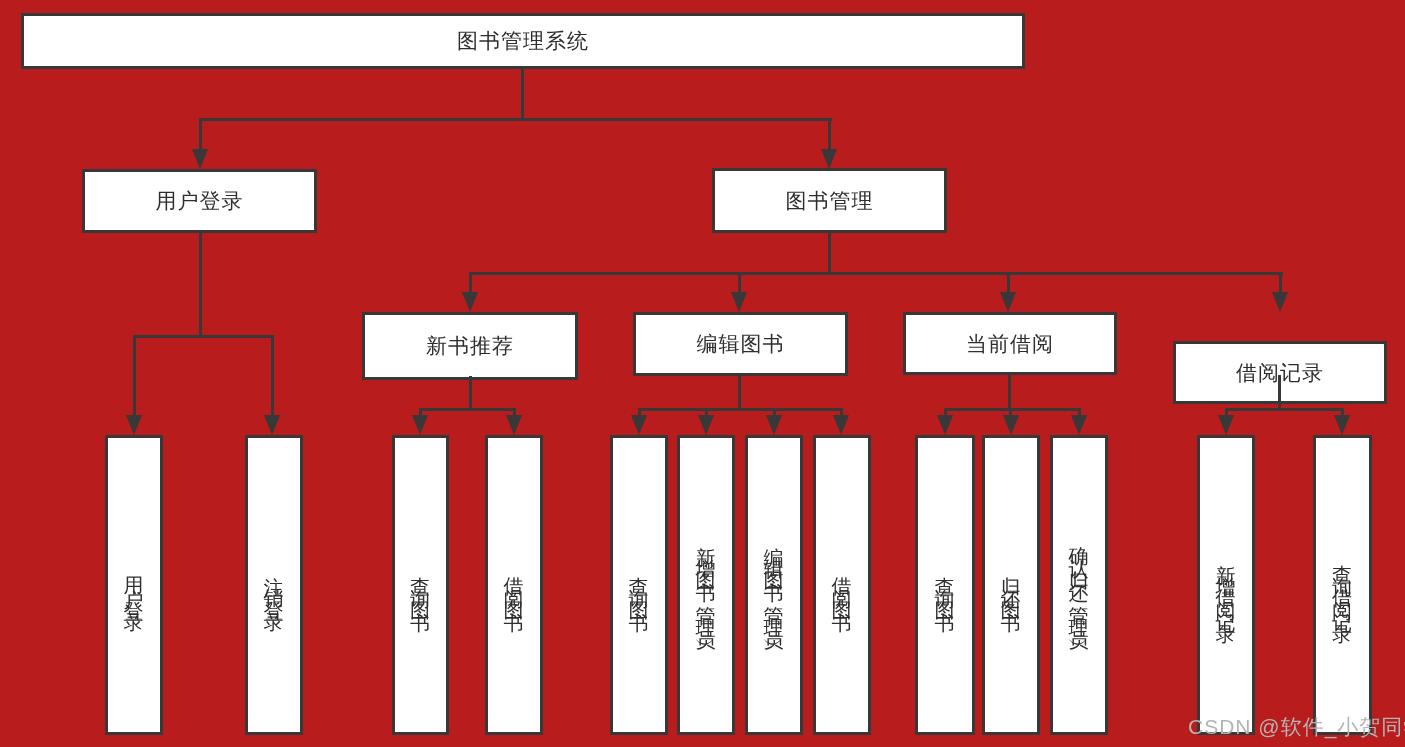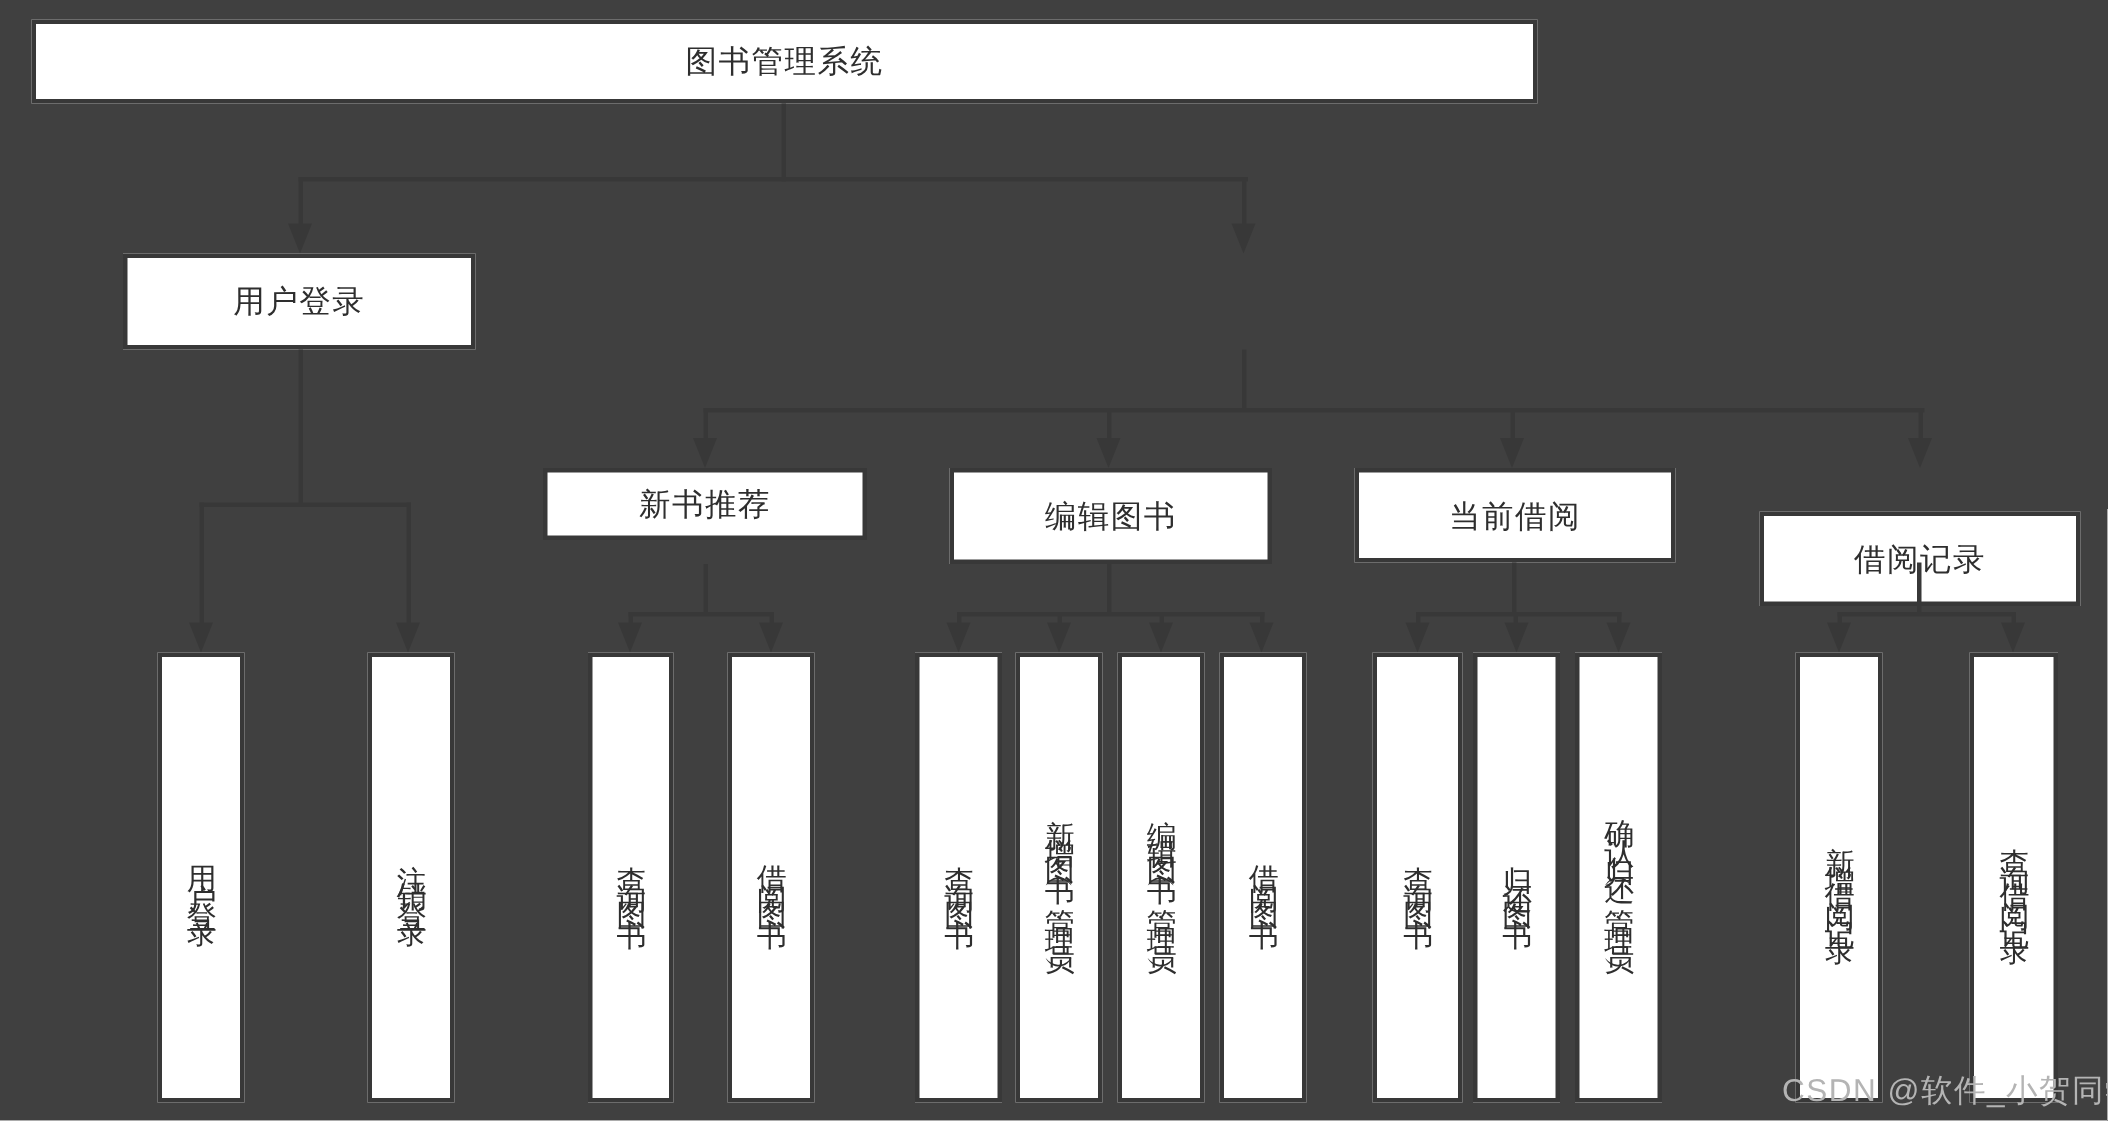--- a/index.html
+++ b/index.html
@@ -1,17 +1,17 @@
 <!DOCTYPE html>
 <html><head>
 <meta charset="utf-8">
 <style>
   html,body{margin:0;padding:0;background:#fff;}
   #canvas{
-    position:relative;width:1405px;height:747px;background:#404040;
+    position:relative;width:1405px;height:747px;background:#b91c1c;
     font-family:"Liberation Sans","DejaVu Sans",sans-serif;color:#2e2e2e;overflow:hidden;
   }
   .box{
     position:absolute;box-sizing:border-box;border:3px solid #383838;background:#ffffff;
     display:flex;align-items:center;justify-content:center;
     font-size:21px;letter-spacing:1px;color:#2e2e2e;
   }
   .vbox{
     position:absolute;box-sizing:border-box;border:3px solid #383838;background:#ffffff;
     display:flex;align-items:center;justify-content:center;
@@ -43,40 +43,43 @@
   <div class="vline" style="left:521px;top:69px;width:3px;height:52px;"></div>
   <div class="hline" style="left:199px;top:118px;width:633px;height:3px;"></div>
   <div class="vline" style="left:199px;top:118px;width:3px;height:34px;"></div>
   <div class="vline" style="left:828px;top:118px;width:3px;height:34px;"></div>
   <div class="arrow" style="left:192px;top:149px;"></div>
   <div class="arrow" style="left:821px;top:149px;"></div>
 
   <div class="box" style="left:82px;top:169px;width:235px;height:64px;">
     <span>用户登录</span>
   </div>
+  <div class="box" style="left:712px;top:168px;width:235px;height:65px;">
+    <span>图书管理</span>
+  </div>
 
   <div class="vline" style="left:199px;top:233px;width:3px;height:104px;"></div>
   <div class="hline" style="left:133px;top:335px;width:141px;height:3px;"></div>
   <div class="vline" style="left:133px;top:335px;width:3px;height:84px;"></div>
   <div class="vline" style="left:271px;top:335px;width:3px;height:84px;"></div>
   <div class="arrow" style="left:126px;top:415px;"></div>
   <div class="arrow" style="left:264px;top:415px;"></div>
 
   <div class="vline" style="left:828px;top:233px;width:3px;height:41px;"></div>
   <div class="hline" style="left:469px;top:272px;width:814px;height:3px;"></div>
   <div class="vline" style="left:469px;top:272px;width:3px;height:24px;"></div>
   <div class="vline" style="left:738px;top:272px;width:3px;height:24px;"></div>
   <div class="vline" style="left:1007px;top:272px;width:3px;height:24px;"></div>
   <div class="vline" style="left:1279px;top:272px;width:3px;height:24px;"></div>
   <div class="arrow" style="left:462px;top:292px;"></div>
   <div class="arrow" style="left:731px;top:292px;"></div>
   <div class="arrow" style="left:1000px;top:292px;"></div>
   <div class="arrow" style="left:1272px;top:292px;"></div>
 
-  <div class="box" style="left:362px;top:312px;width:216px;height:48px;">
+  <div class="box" style="left:362px;top:312px;width:216px;height:68px;">
     <span>新书推荐</span>
   </div>
   <div class="box" style="left:633px;top:312px;width:215px;height:64px;">
     <span>编辑图书</span>
   </div>
   <div class="box" style="left:903px;top:312px;width:214px;height:63px;justify-content:center;">
     <span>当前借阅</span>
   </div>
   <div class="box" style="left:1173px;top:312px;width:214px;height:63px;margin-top:29px;">
     <span>借阅记录</span>

